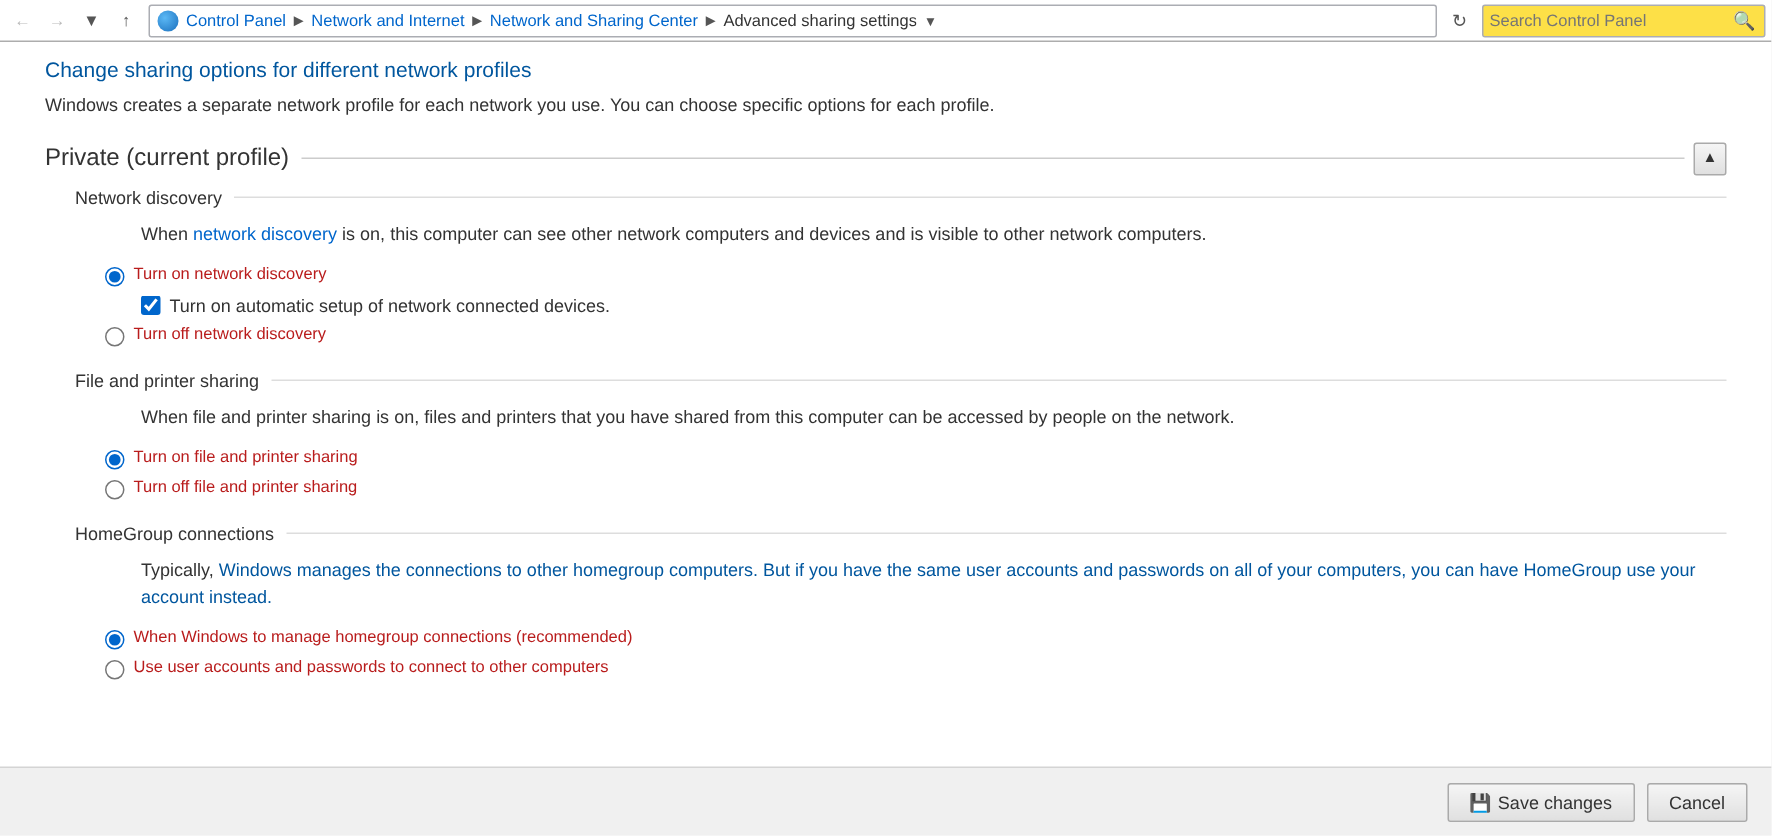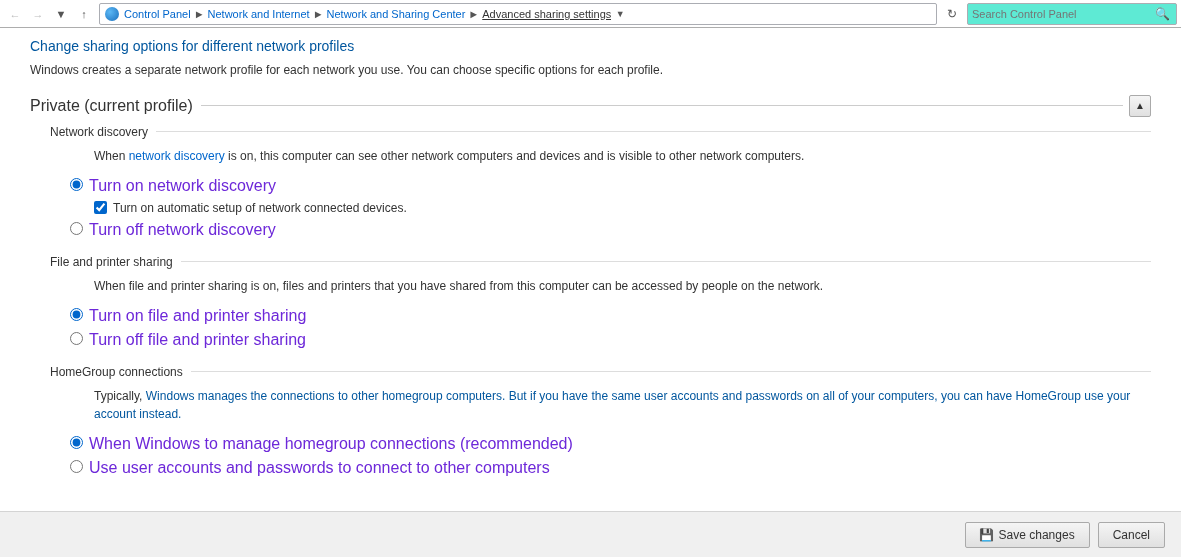--- a/index.html
+++ b/index.html
@@ -81,21 +81,20 @@
       color: #555;
     }
     .breadcrumb-link {
       color: #0066cc;
       cursor: pointer;
       text-decoration: none;
     }
     .breadcrumb-current {
       color: #333;
       font-weight: normal;
-      text-decoration: underline;
     }
     .breadcrumb-dropdown {
       width: 18px;
       height: 22px;
       border: none;
       background: white;
       cursor: pointer;
       font-size: 9px;
       color: #555;
       display: flex;
@@ -113,23 +112,23 @@
       justify-content: center;
       color: #555;
       font-size: 12px;
     }
 
     .search-box {
       display: flex;
       align-items: center;
       border: 1px solid #abadb3;
       border-radius: 2px;
-      background: #5eead4;
-      height: 22px;
-      width: 210px;
+      background: #fde047;
+      height: 22px;
+      width: 189px;
       padding: 0 4px;
     }
     .search-input {
       flex: 1;
       border: none;
       outline: none;
       font-size: 11px;
       color: #666;
       background: transparent;
     }
@@ -270,22 +269,22 @@
     }
 
     .radio-item input[type="radio"] {
       margin-right: 6px;
       margin-top: 1px;
       cursor: pointer;
       accent-color: #0066cc;
     }
 
     .radio-label {
-      font-size: 16px;
-      color: #6d28d9;
+      font-size: 11px;
+      color: #b91c1c;
       cursor: pointer;
     }
 
     .checkbox-item {
       display: flex;
       align-items: center;
       margin-left: 24px;
       margin-bottom: 6px;
     }
     .checkbox-item input[type="checkbox"] {

